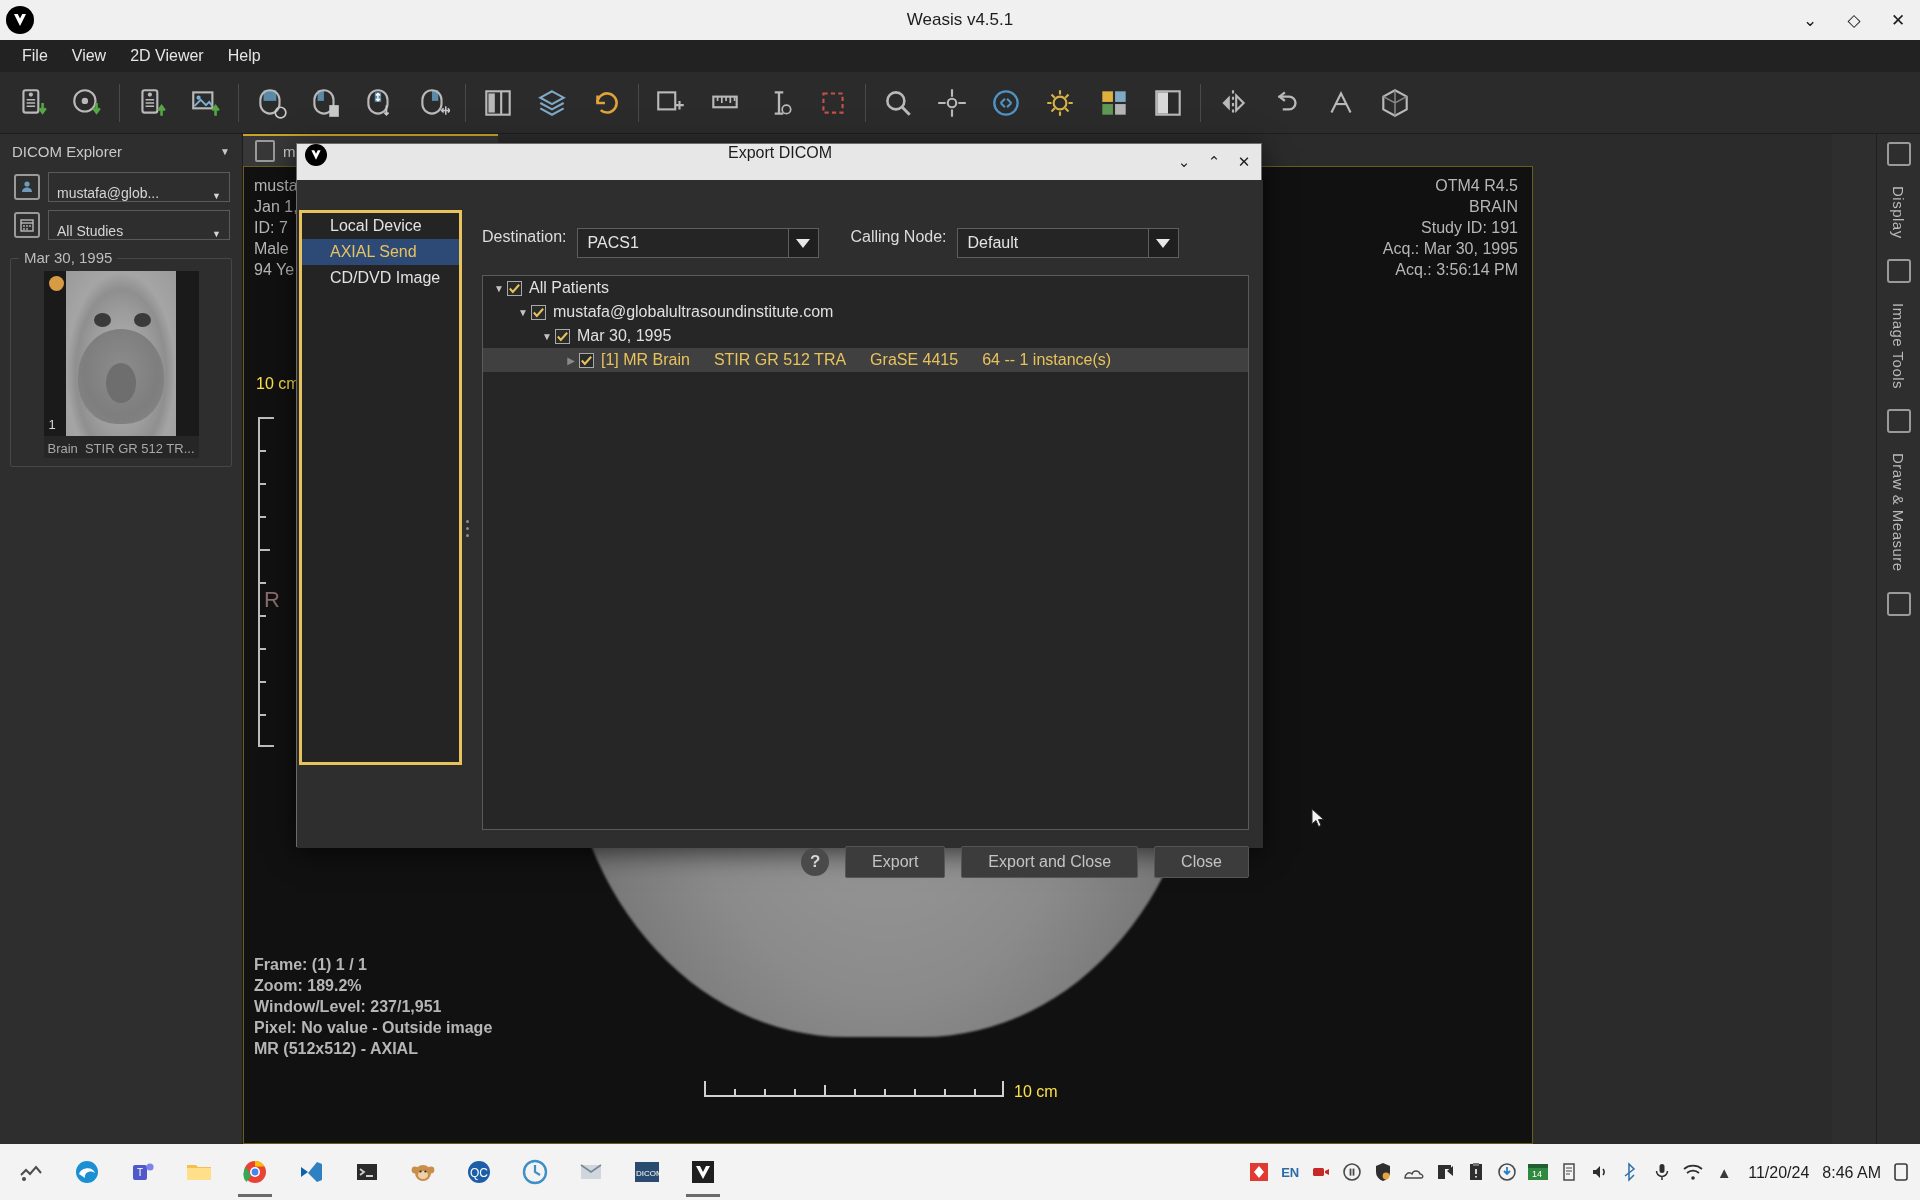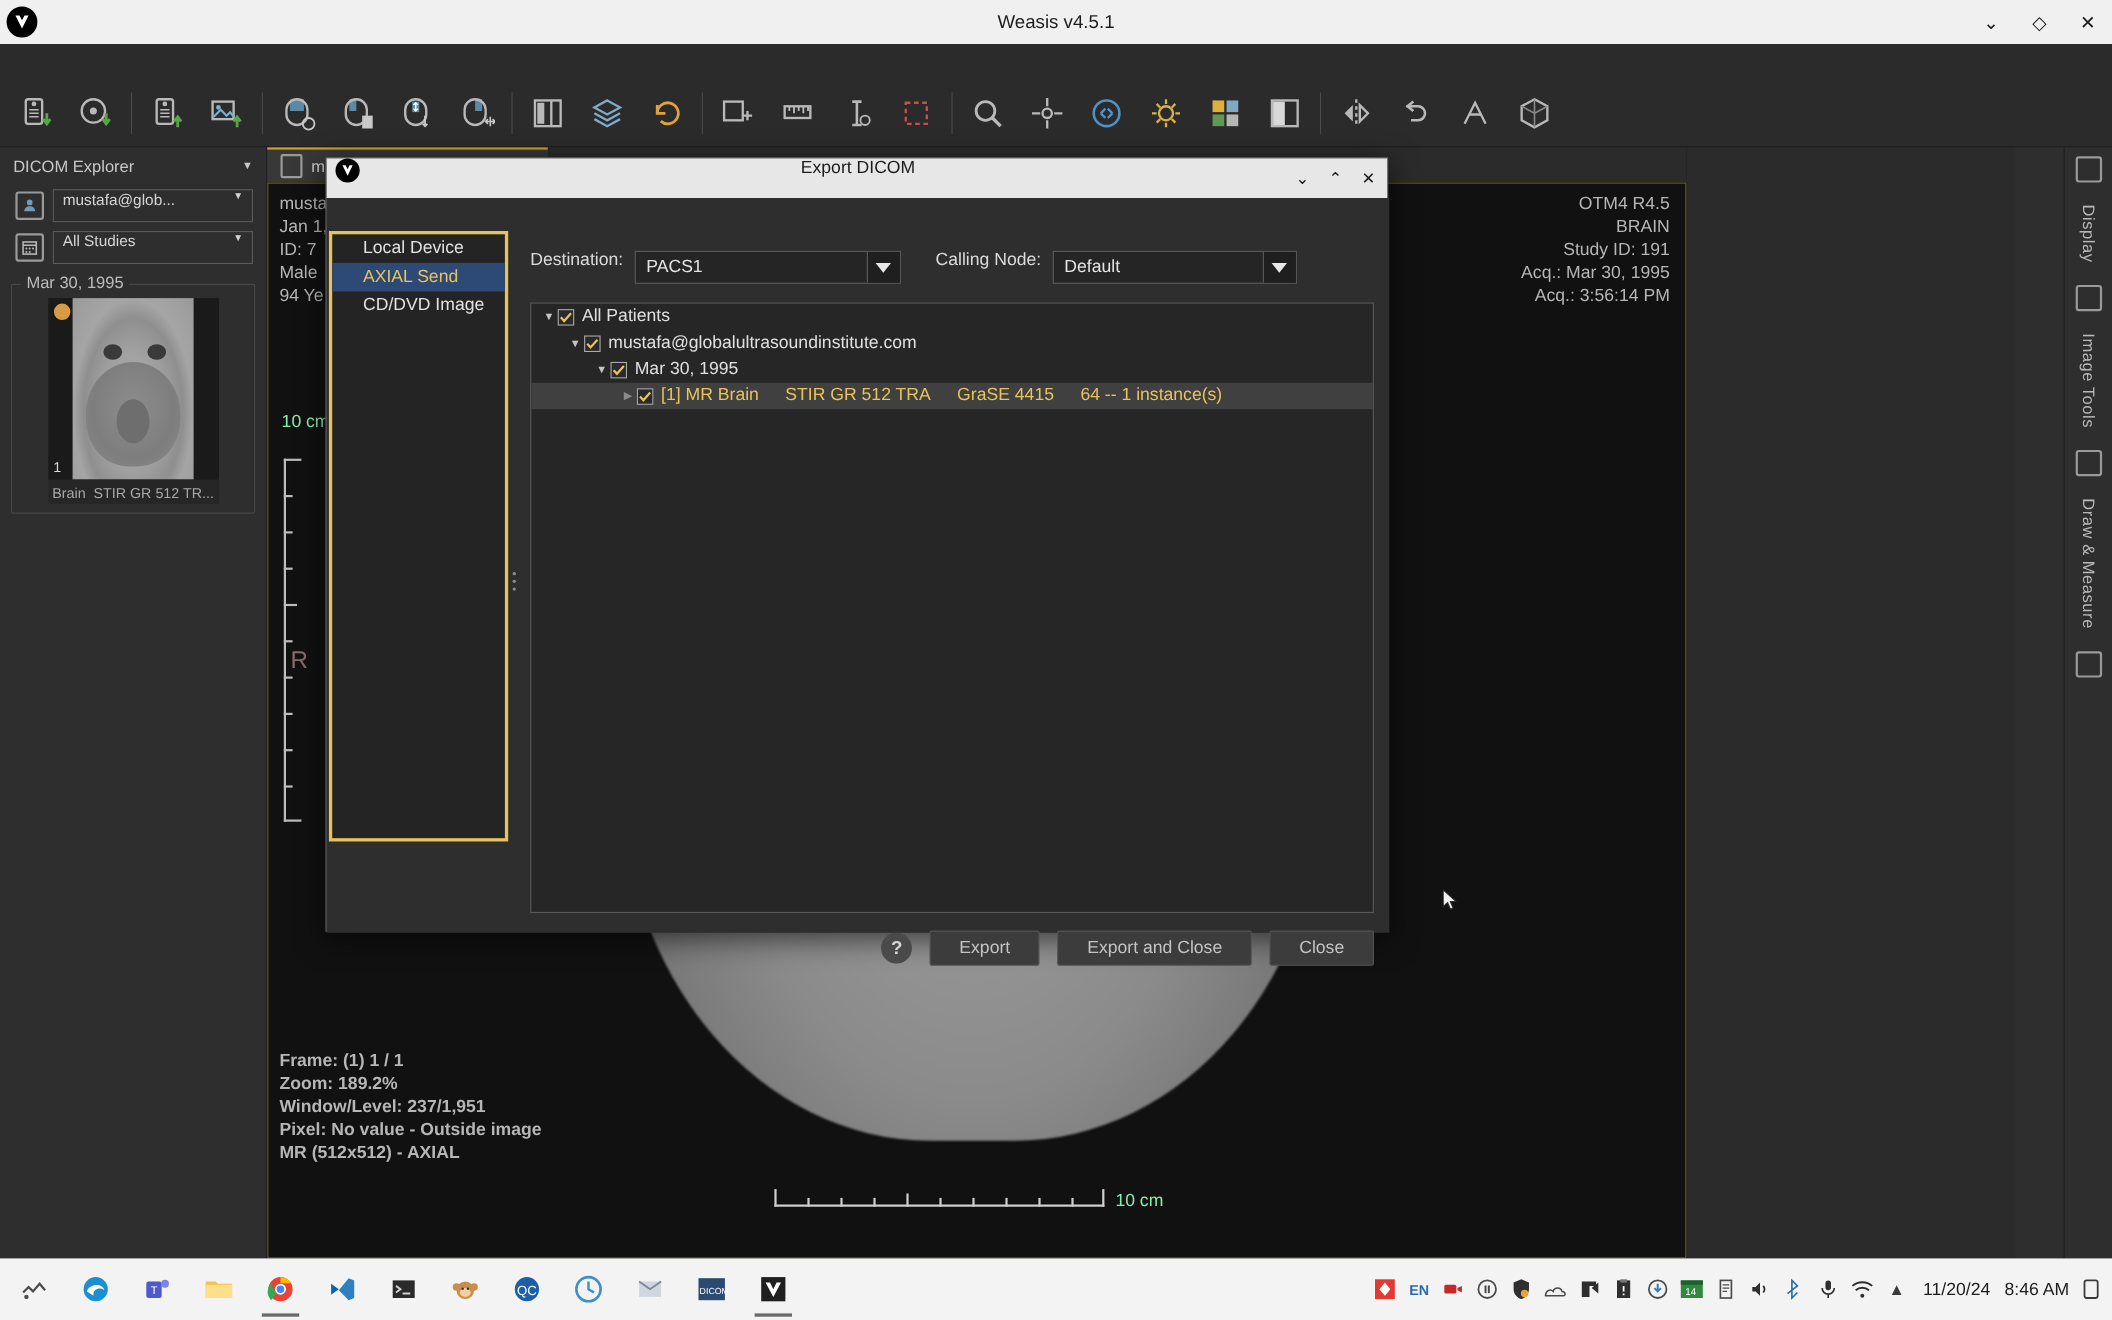--- a/index.html
+++ b/index.html
@@ -66,21 +66,21 @@
     padding:0 12px; color:#c8c8c8; font-size:15px;
   }
   .chev { font-size:10px; color:#c8c8c8; }
   .exp-row { display:flex; align-items:center; gap:8px; padding:4px 12px 4px 14px; }
   .exp-icn {
     width:26px; height:26px; border:2px solid #9a9a9a; border-radius:3px;
     display:flex; align-items:center; justify-content:center;
   }
   .combo-sm {
     flex:1; height:30px; background:#2e2e2e; border:1px solid #5a5a5a;
-    display:flex; align-items:flex-start; justify-content:space-between;
+    display:flex; align-items:flex-end; justify-content:space-between;
     padding:0 8px; color:#d5d5d5; font-size:14px;
   }
   .combo-sm .arr { font-size:9px; }
   .study-group {
     margin:14px 10px 0 10px; border:1px solid #474747; border-radius:2px;
     padding:12px 8px 8px 8px; position:relative;
   }
   .study-label {
     position:absolute; top:-10px; left:8px; background:#2e2e2e; padding:0 5px;
     color:#bdbdbd; font-size:15px;
@@ -134,21 +134,21 @@
   .vinfo-left { position:absolute; left:10px; color:#b6b6b6; font-size:16px; line-height:21px; }
   .vinfo-right { position:absolute; right:14px; text-align:right; color:#b6b6b6; font-size:16px; line-height:21px; }
   .mid-brain {
     position:absolute; left:320px; top:110px; width:640px; height:760px;
     background: radial-gradient(ellipse at 50% 58%, #9d9d9d 0%, #8b8b8b 45%, #7d7d7d 62%, #6e6e6e 78%, #3a3a3a 100%);
     border-radius:46% 46% 44% 44%;
     filter: blur(1px);
   }
   .ruler-v { position:absolute; left:14px; top:250px; width:18px; height:330px; }
   .ruler-v .tick { position:absolute; left:0; height:2px; background:#bdbdbd; }
-  .ruler-lbl { position:absolute; color:#86efac; font-size:16px; }
+  .ruler-lbl { position:absolute; color:#fde047; font-size:16px; }
   .ruler-h { position:absolute; bottom:46px; left:460px; width:300px; height:22px; }
   .ruler-h .tick { position:absolute; bottom:0; width:2px; background:#d0d0d0; }
   .letter-R { position:absolute; left:20px; top:420px; color:#8a6c6c; font-size:22px; }
 
   
   .rightstrip {
     position:absolute; right:0; top:134px; width:44px; height:1010px;
     background:#2e2e2e; border-left:1px solid #1e1e1e;
     display:flex; flex-direction:column; align-items:center; padding-top:8px; gap:14px;
   }
@@ -274,20 +274,26 @@
         </svg>
     </div>
     <div class="win-title">Weasis v4.5.1</div>
     <div class="win-ctrls">
       <div class="win-ctrl">⌄</div>
       <div class="win-ctrl">◇</div>
       <div class="win-ctrl">✕</div>
     </div>
   </div>
 
+  <div class="menubar">
+    <div class="menu-item">File</div>
+    <div class="menu-item">View</div>
+    <div class="menu-item">2D Viewer</div>
+    <div class="menu-item">Help</div>
+  </div>
 
   <div class="toolbar">
     <div class="tb-btn">
       <svg class="tb-ic" viewBox="0 0 32 32">
           <rect x="7" y="4" width="14" height="21" rx="2" fill="none" stroke="#b9b9b9" stroke-width="2"></rect>
           <circle cx="14" cy="8" r="2" fill="#b9b9b9"></circle>
           <path d="M10 13h8M10 16h8M10 19h8" stroke="#b9b9b9" stroke-width="1.4"></path>
           <path d="M25 16v8M22 21l3 4 3-4" stroke="#56a845" stroke-width="2.4" fill="none"></path>
         </svg>
     </div>

